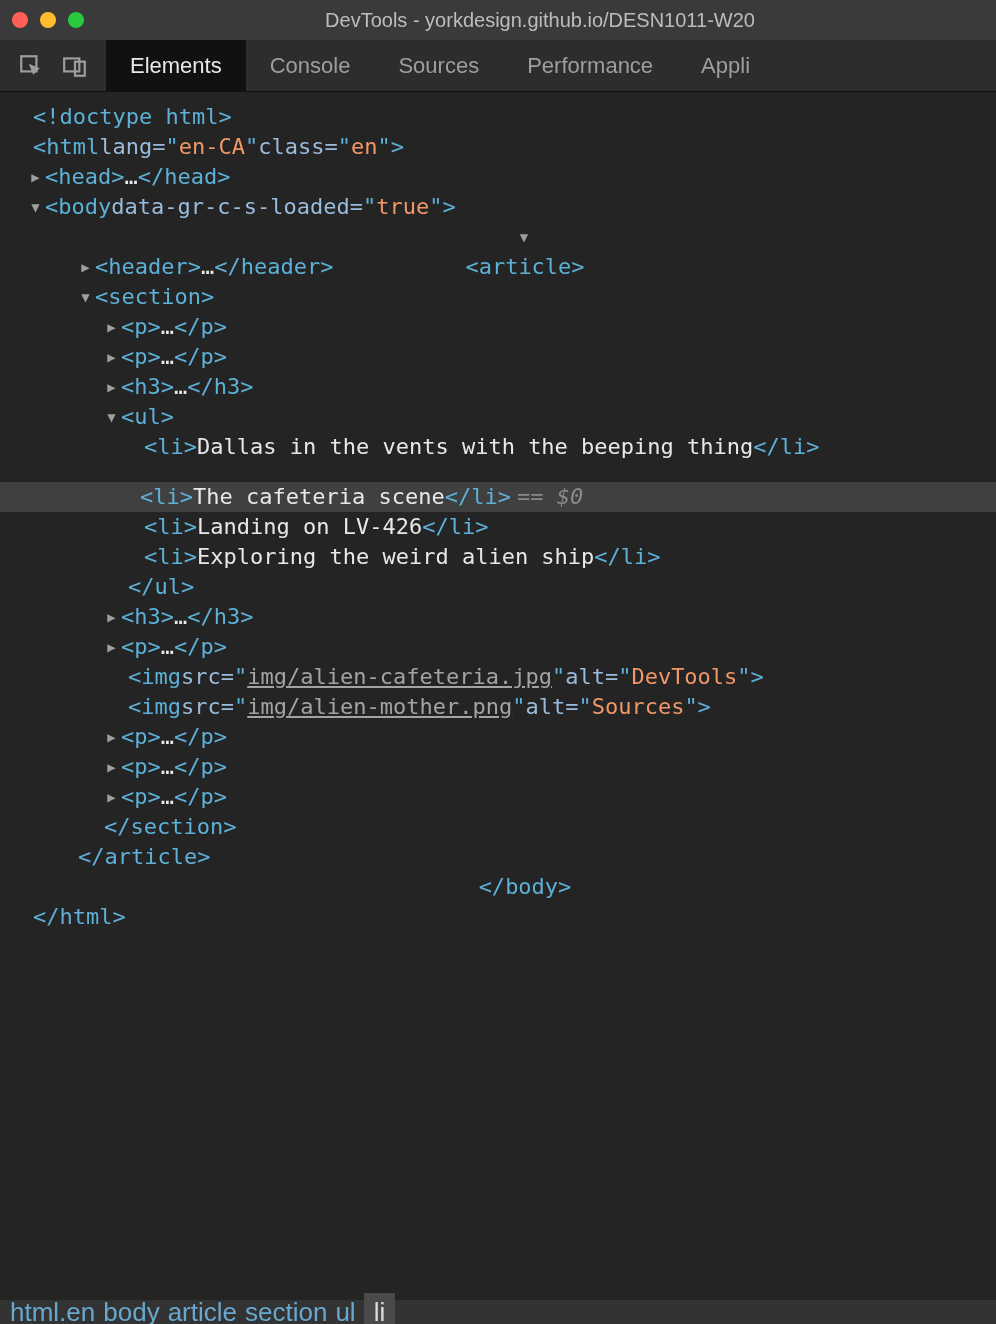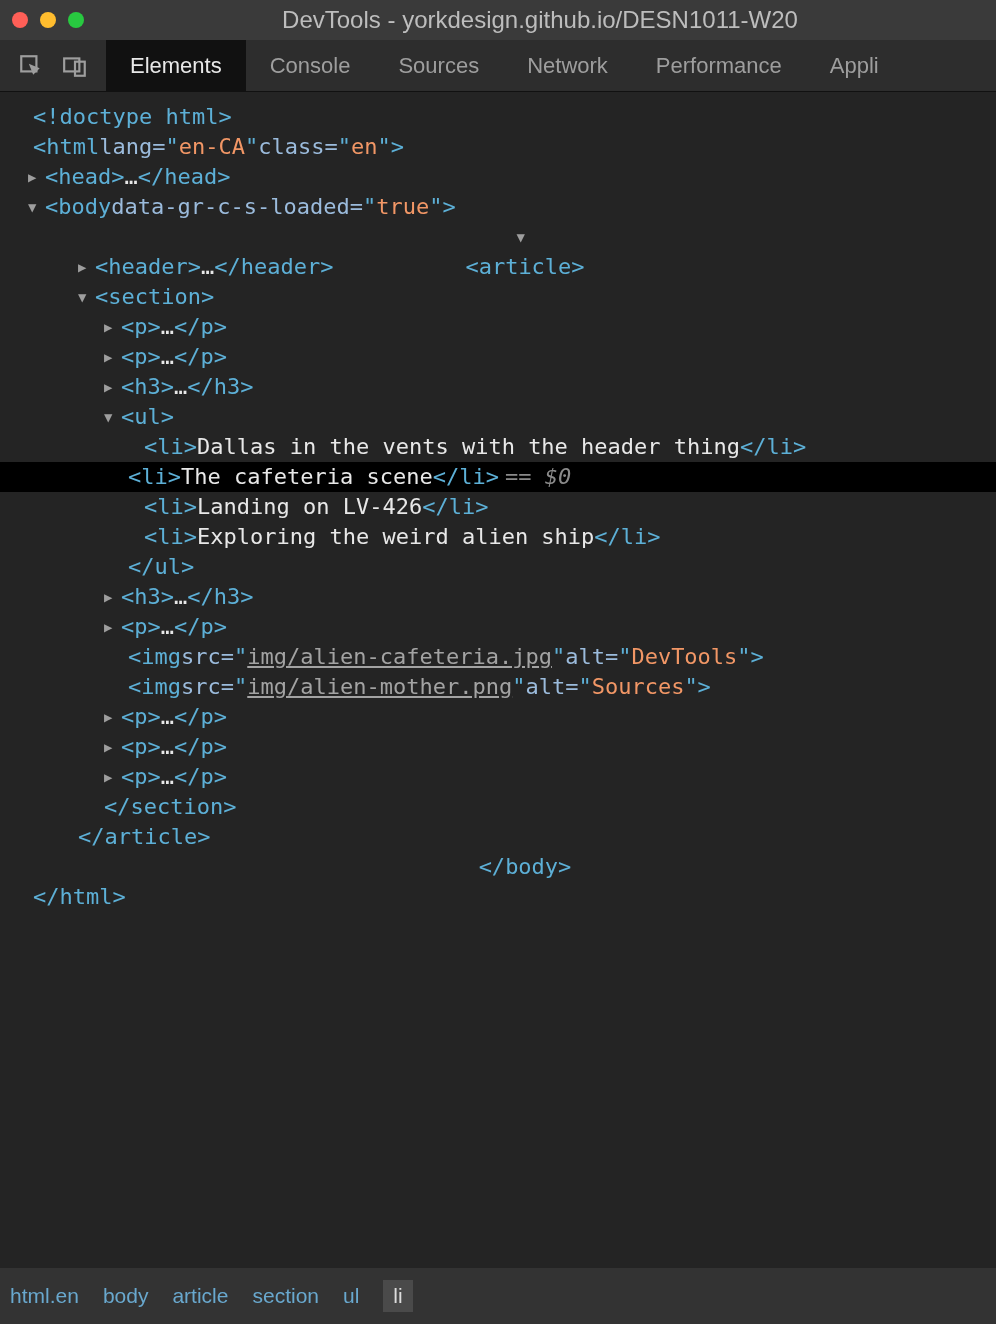--- a/index.html
+++ b/index.html
@@ -14,21 +14,21 @@
     position: relative;
   }
   .titlebar {
     height: 40px;
     background: #3a3a3a;
     display: flex;
     align-items: center;
     padding: 0 12px;
     color: #bdbdbd;
     font-family: -apple-system, "Helvetica Neue", Arial, sans-serif;
-    font-size: 24px;
+    font-size: 20px;
   }
   .traffic-lights { display: flex; gap: 12px; margin-right: 12px; }
   .tl { width: 16px; height: 16px; border-radius: 50%; }
   .tl.red { background: #ff5f57; }
   .tl.yellow { background: #ffbd2e; }
   .tl.green { background: #28c940; }
   .title-text { flex: 1; text-align: center; white-space: nowrap; overflow: hidden; }
 
   .tabbar {
     height: 52px;
@@ -50,21 +50,21 @@
     cursor: default;
   }
   .tab.active { background: #111; color: #e8e8e8; }
 
   .dom-panel {
     position: relative;
     padding: 10px 0 6px 16px;
     line-height: 30px;
     white-space: nowrap;
   }
-  .row { position: relative; padding-left: 0; height: 30px; display: flex; align-items: center; }
+  .row { position: relative; padding-left: 0; height: 30px; display: flex; align-items: center; text-align: center; }
   .indent0 { padding-left: 0px; }
   .indent1 { padding-left: 12px; }
   .indent2 { padding-left: 38px; flex-direction: column; }
   .indent3 { padding-left: 62px; }
   .indent4 { padding-left: 88px; }
   .indent5 { padding-left: 112px; }
   .indent6 { padding-left: 128px; }
 
   .tri { width: 15px; display: inline-block; color: #9e9e9e; font-size: 14px; margin-right: 2px; }
   .tri::before { content: "▶"; }
@@ -73,38 +73,39 @@
 
   .tag { color: #5db0d7; }
   .attr-name { color: #9bbbdc; }
   .attr-val { color: #f29766; }
   .text { color: #e8e8e8; }
   .ellips { color: #e8e8e8; }
   .link { text-decoration: underline; color: #a3a3a3; }
   .sel-hint { color: #8a8a8a; font-style: italic; margin-left: 6px; }
 
   .row.highlight {
-    background: #000000;
+    background: #404040;
     margin-left: -16px;
-    padding-left: 16px;
+    padding-left: 28px;
     width: calc(100% + 16px);
+    margin-top: 20px;
   }
   .row.highlight .inner { padding-left: 112px; }
 
   .breadcrumbs {
     position: absolute;
     left: 0; right: 0; bottom: 0;
-    height: 56px;
+    height: 24px;
     background: #333333;
     display: flex;
     align-items: center;
     padding: 0 10px;
-    gap: 24px;
+    gap: 8px;
     font-family: -apple-system, "Helvetica Neue", Arial, sans-serif;
-    font-size: 21px;
+    font-size: 26px;
   }
   .crumb { color: #69a8ce; }
   .crumb.active {
     background: #4a4a4a;
     color: #dcdcdc;
     padding: 4px 10px;
   }
 </style>
 </head>
 <body>
@@ -129,21 +130,20 @@
     <span class="icon">
       <svg viewBox="0 0 24 24" fill="none" stroke="currentColor" stroke-width="2">
           <rect x="2" y="5" width="14" height="12"></rect>
           <rect x="12" y="8" width="9" height="13"></rect>
         </svg>
     </span>
   </div>
   <div class="tab active">Elements</div>
   <div class="tab">Console</div>
   <div class="tab">Sources</div>
-  <div class="tab">Network</div>
   <div class="tab">Performance</div>
   <div class="tab">Appli</div>
 </div>
 
 <div class="dom-panel">
 
   <div class="row indent0">
       <span class="tri none"></span>
       <span class="tag">&lt;!doctype html&gt;</span>
     </div>
@@ -216,21 +216,21 @@
       <span class="tag">&lt;/<span>h3</span>&gt;</span>
     </div>
 
   <div class="row indent4">
       <span class="tri down"></span>
       <span class="tag">&lt;<span>ul</span>&gt;</span>
     </div>
 
   <div class="row indent6">
       <span class="tag">&lt;<span>li</span>&gt;</span>
-      <span class="text">Dallas in the vents with the header thing</span>
+      <span class="text">Dallas in the vents with the beeping thing</span>
       <span class="tag">&lt;/<span>li</span>&gt;</span>
     </div>
 
   <div class="row highlight">
 
     <span class="inner"><span class="tag">&lt;<span>li</span>&gt;</span><span class="text">The cafeteria scene</span><span class="tag">&lt;/<span>li</span>&gt;</span><span class="sel-hint">== $0</span></span>
   </div>
 
   <div class="row indent6">
       <span class="tag">&lt;<span>li</span>&gt;</span>

